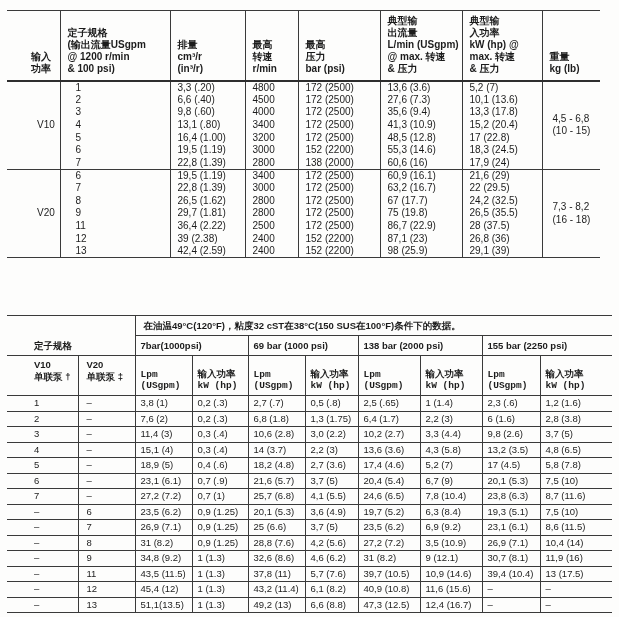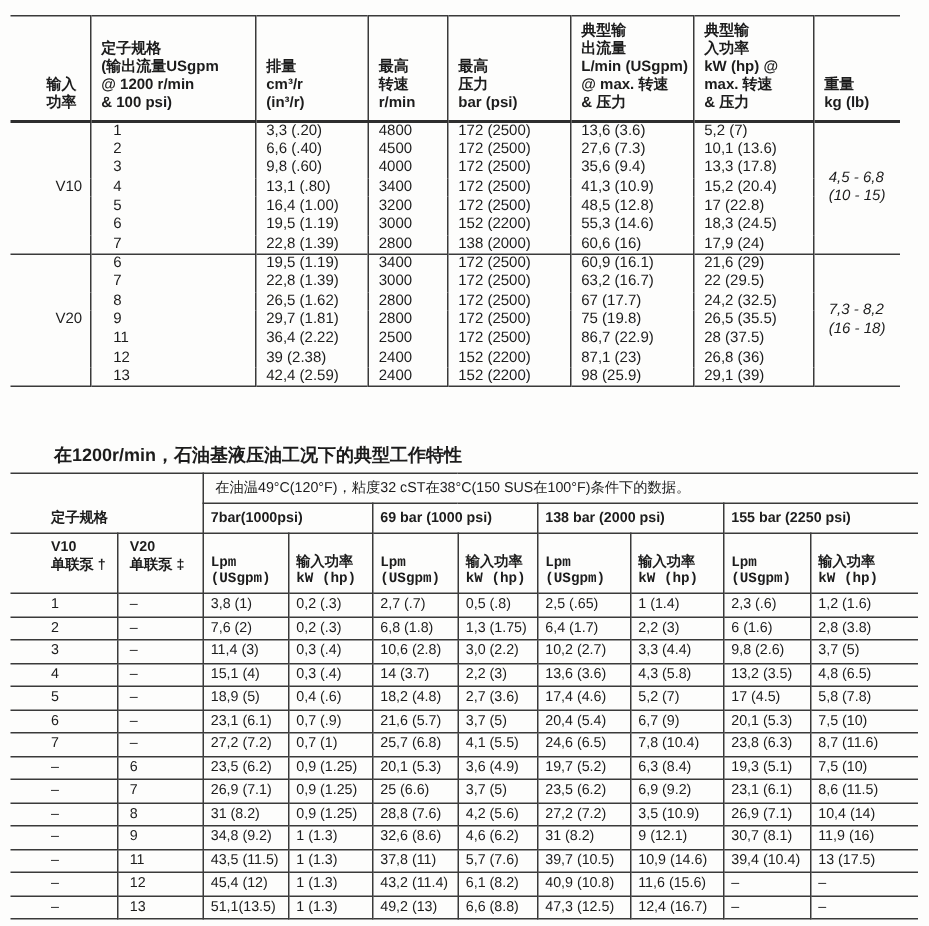--- a/index.html
+++ b/index.html
@@ -22,39 +22,39 @@
       border-left:1px solid #3a3a3a;}
   .t1 thead tr{height:70px;}
   .t1 thead th{font-weight:bold;vertical-align:bottom;padding-bottom:4px;
       border-bottom:2px solid #2e2e2e;margin-left:14px;}
   .t1 tbody tr{height:12.6px;}
   .t1 tbody td{padding-top:0;padding-bottom:0;}
   .t1 .nbl{border-left:none;}
   .t1 .pl24{padding-left:24px;}
   .t1 td.model{vertical-align:middle;padding-left:30px;font-size:10px;}
   .t1 td.spec{padding-left:15px;}
-  .t1 td.weight{vertical-align:middle;padding-left:10px;font-style:italic;}
+  .t1 td.weight{vertical-align:middle;padding-left:10px;}
   .t1 tbody.g2 td{border-top:0;}
   .t1 tbody.g2 tr:first-child td{border-top:1.5px solid #3a3a3a;}
 
   
   .t2title{position:absolute;left:36px;top:295px;font-size:12px;font-weight:bold;}
   .t2{position:absolute;left:7px;top:315px;width:605px;
       border-top:1.5px solid #3a3a3a;border-bottom:1.5px solid #3a3a3a;}
   .t2 th,.t2 td{
       font-size:9.5px;text-align:left;padding:1px 2px 1px 5px;
       border:1px solid #3a3a3a;}
   .t2 .nbl{border-left:none;}
   .t2 .nbr{border-right:none;}
   .t2 tr.condr{height:20px;}
   .t2 tr.pressr{height:20px;}
   .t2 tr.subr{height:40px;}
   .t2 tbody tr{height:15.5px;}
   .t2 th{font-weight:bold;}
-  .t2 th.cond{font-weight:normal;vertical-align:middle;padding-left:8px;}
+  .t2 th.cond{font-weight:bold;vertical-align:middle;padding-left:8px;}
   .t2 th.stator{vertical-align:bottom;padding-left:27px;padding-bottom:3px;}
   .t2 th.press{vertical-align:middle;}
   .t2 th.vcol{vertical-align:top;padding-top:3px;}
   .t2 th.v10c{padding-left:27px;}
   .t2 th.v20c{padding-left:8px;}
   .t2 th.sub{vertical-align:bottom;padding-bottom:3px;font-family:Liberation Mono, monospace;}
   .t2 td.c1{padding-left:27px;}
   .t2 td.c2{padding-left:8px;}
 </style>
 </head>
@@ -220,21 +220,20 @@
           <td class="spec">13</td>
           <td>42,4 (2.59)</td>
           <td>2400</td>
           <td>152 (2200)</td>
           <td>98 (25.9)</td>
           <td>29,1 (39)</td>
         </tr>
     </tbody>
   </table>
 
-  <div class="t2title">在1200r/min，石油基液压油工况下的典型工作特性</div>
 
   <table class="t2">
     <colgroup>
       <col style="width:71px">
         <col style="width:57px">
         <col style="width:57px">
         <col style="width:56px">
         <col style="width:57px">
       <col style="width:53px">
         <col style="width:62px">

